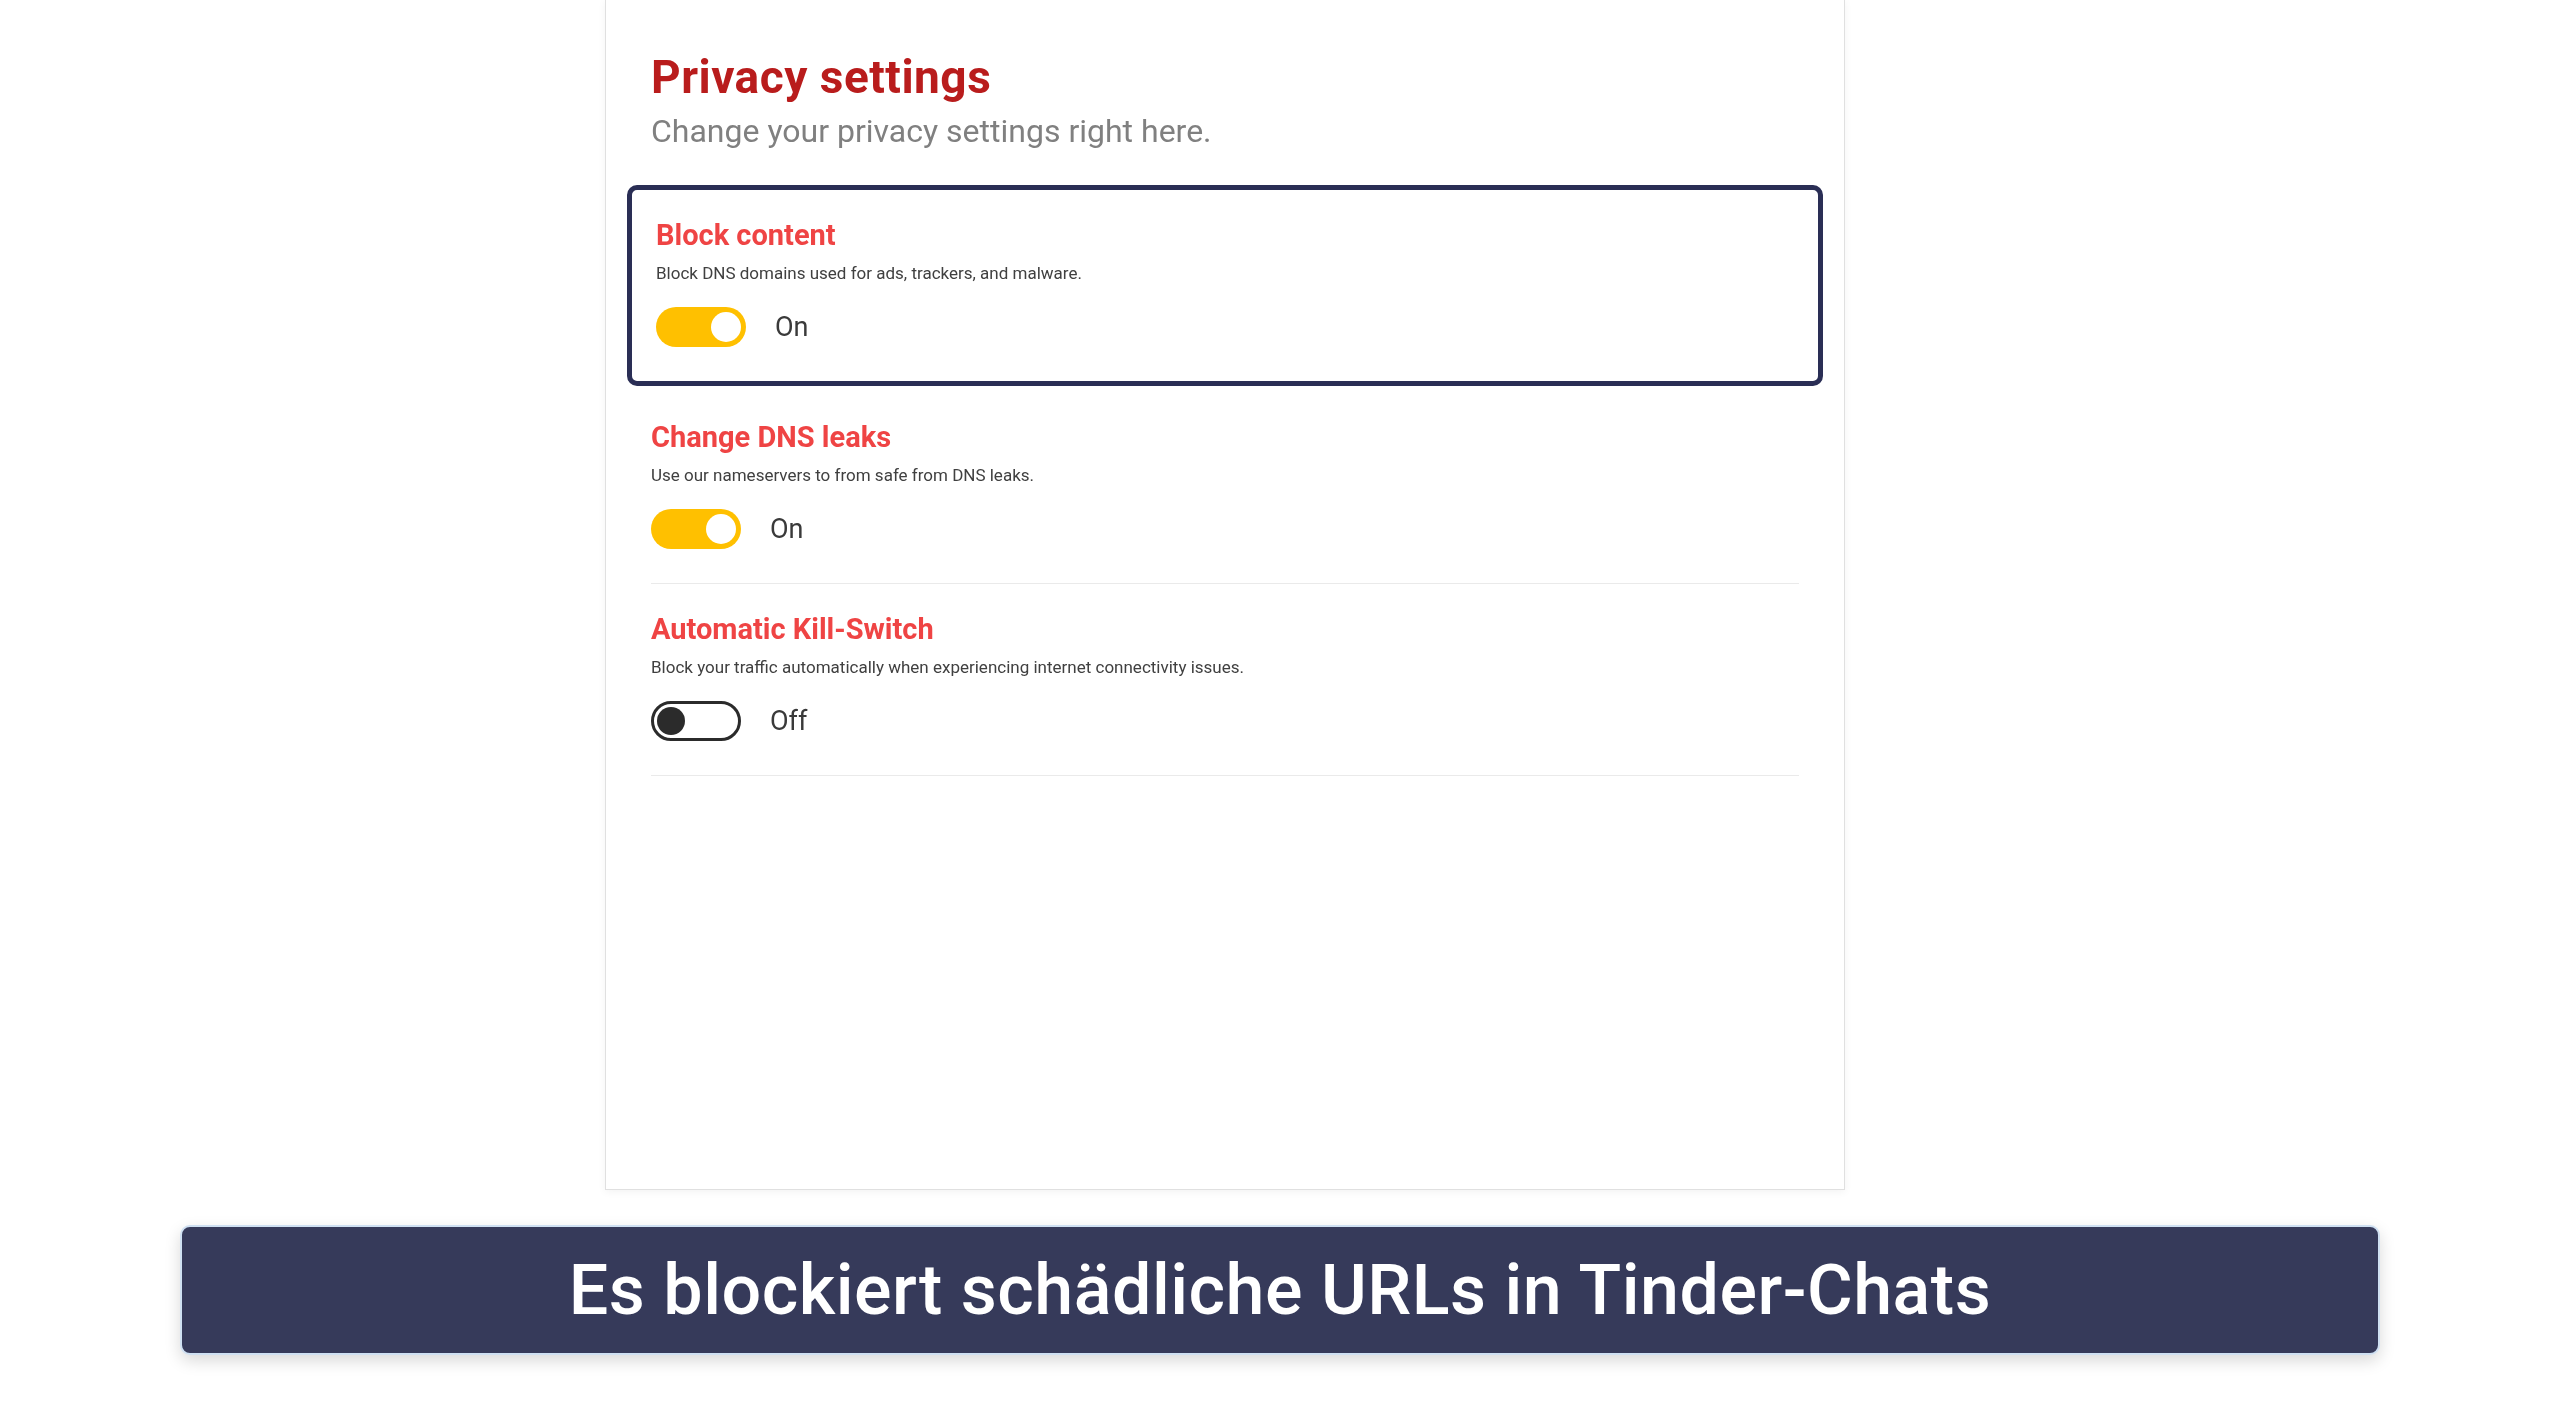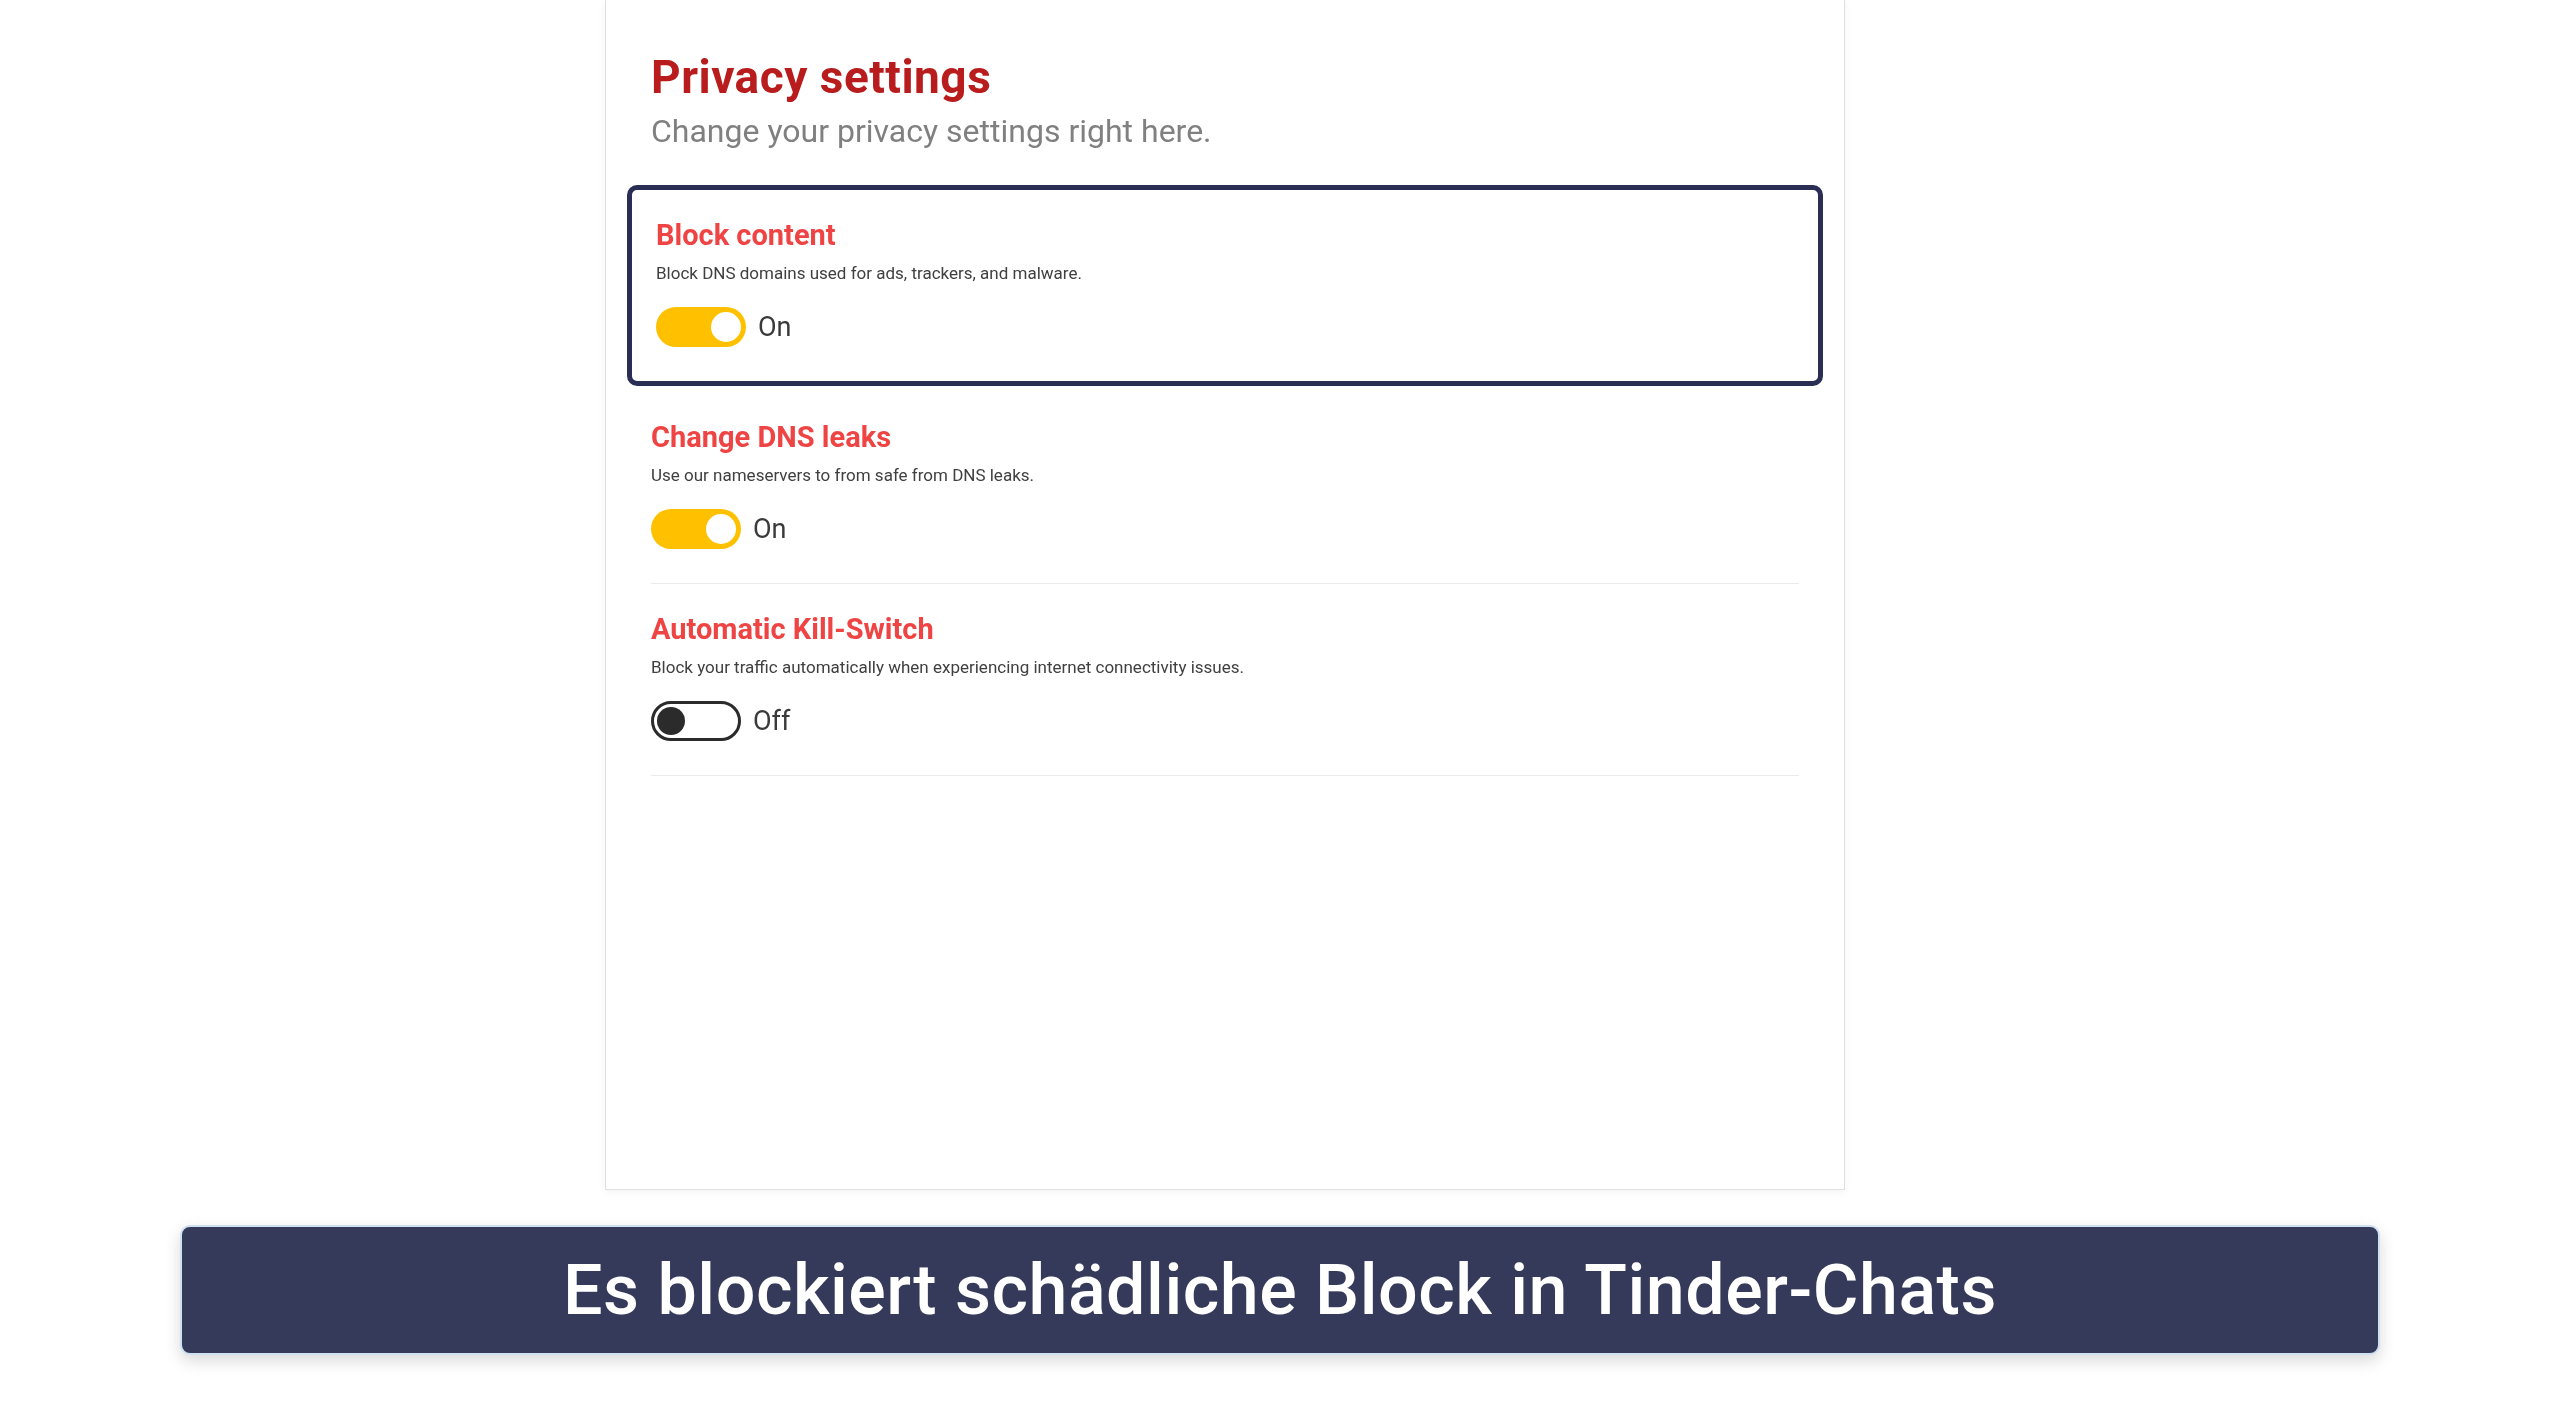--- a/index.html
+++ b/index.html
@@ -79,21 +79,21 @@
     .setting-desc {
       font-size: 17px;
       color: #404040;
       font-weight: 400;
       margin-bottom: 22px;
       line-height: 1.35;
     }
     .toggle-row {
       display: flex;
       align-items: center;
-      gap: 12px;
+      gap: 29px;
     }
     .toggle {
       width: 90px;
       height: 40px;
       border-radius: 20px;
       position: relative;
       cursor: pointer;
       display: inline-block;
     }
     .toggle.on {
@@ -189,14 +189,14 @@
     <div class="toggle-row">
       <div class="toggle off">
         <div class="knob"></div>
       </div>
       <span class="toggle-label">Off</span>
     </div>
   </div>
 </div>
 
 <div class="caption-bar">
-  <span class="caption-text">Es blockiert schädliche Block in Tinder-Chats</span>
+  <span class="caption-text">Es blockiert schädliche URLs in Tinder-Chats</span>
 </div>
 
 </body></html>

